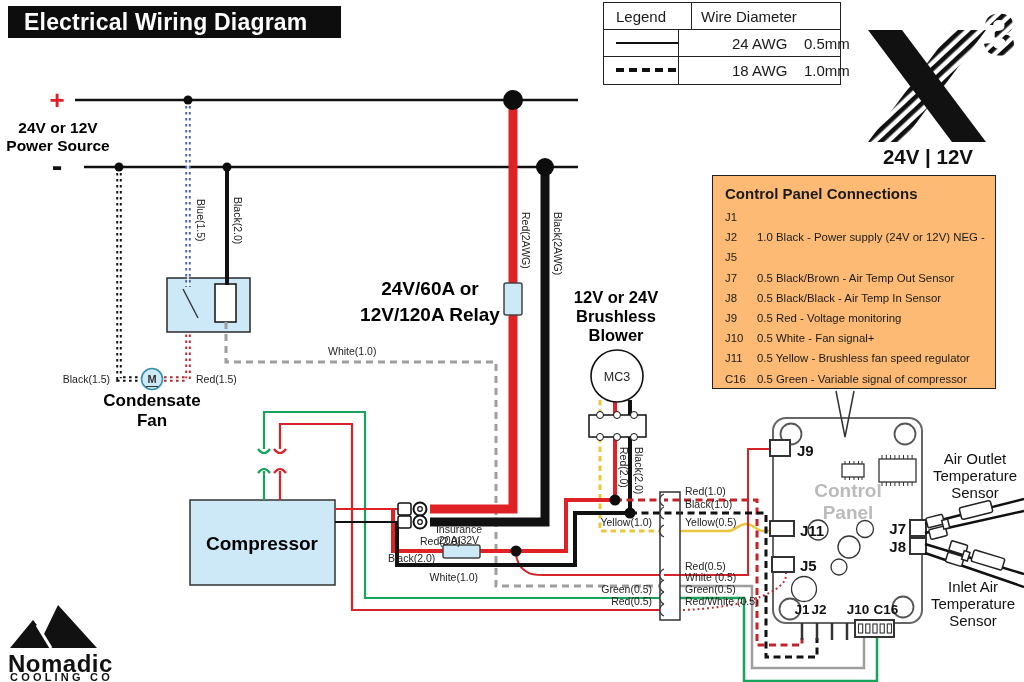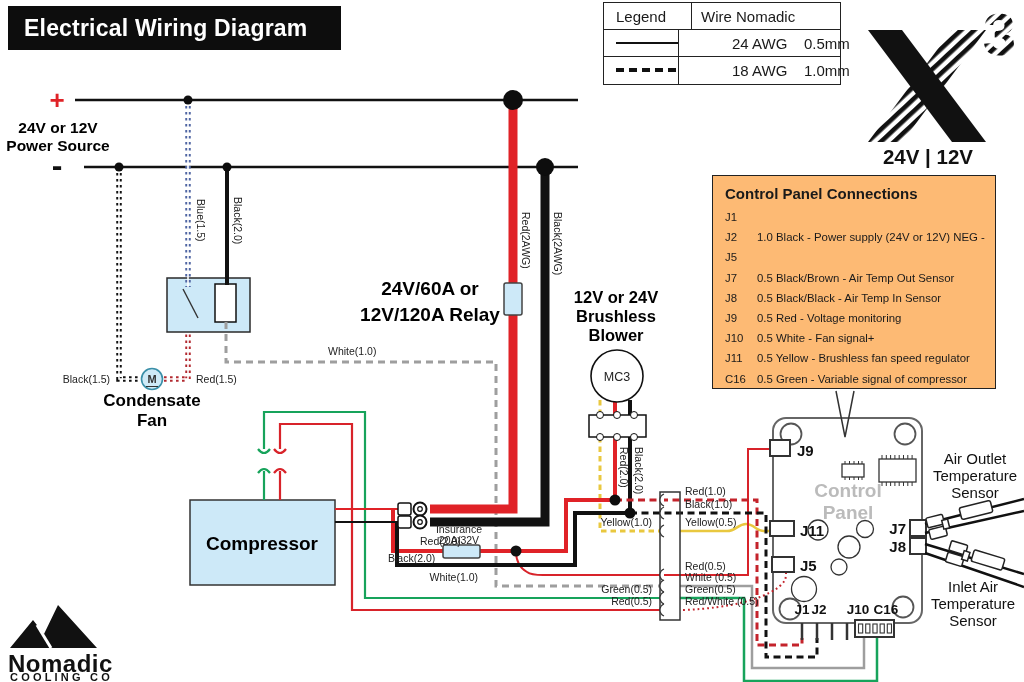--- a/index.html
+++ b/index.html
@@ -1,21 +1,21 @@
 <!DOCTYPE html>
 <html><head>
 <meta charset="utf-8">
 <style>
   html,body{margin:0;padding:0;background:#e8e8e8;}
   #stage{position:relative;width:1024px;height:682px;background:#ffffff;overflow:hidden;
          font-family:"Liberation Sans",sans-serif;color:#1a1a1a;}
   #stage svg{display:block;}
   .abs{position:absolute;}
   
-  .titlebar{left:8px;top:6px;width:333px;height:44px;background:#0d0d0d;display:flex;align-items:center;}
+  .titlebar{left:8px;top:6px;width:333px;height:32px;background:#0d0d0d;display:flex;align-items:center;}
   .titlebar span{color:#fff;font-weight:bold;font-size:23px;padding-left:16px;letter-spacing:.2px;}
   
   .legend{left:603px;top:2px;width:236px;border:1.6px solid #222;background:#fff;font-size:15px;}
   .lg-row{display:flex;height:26.2px;align-items:center;border-top:1.4px solid #222;}
   .lg-row:first-child{border-top:none;}
   .lg-c1{width:88px;height:100%;display:flex;align-items:center;border-right:1.4px solid #222;box-sizing:border-box;padding-left:12px;text-align:right;}
   .lg-c2{flex:1;display:flex;align-items:center;padding-left:9px;}
   .lg-c2 .awg{width:72px;display:inline-block;margin-left:44px;}
   .ls{width:62px;position:relative;}
   .ls-24{height:2px;background:#111;}
@@ -306,21 +306,21 @@
     </g>
   </svg>
 
   <div class="abs titlebar">
     <span>Electrical Wiring Diagram</span>
   </div>
 
   <div class="abs legend">
     <div class="lg-row">
       <div class="lg-c1">Legend</div>
-      <div class="lg-c2">Wire Nomadic</div>
+      <div class="lg-c2">Wire Diameter</div>
     </div>
     <div class="lg-row">
       <div class="lg-c1">
           <div class="ls ls-24"></div>
         </div>
       <div class="lg-c2">
           <span class="awg">24 AWG</span>
           <span>0.5mm</span>
         </div>
     </div>

